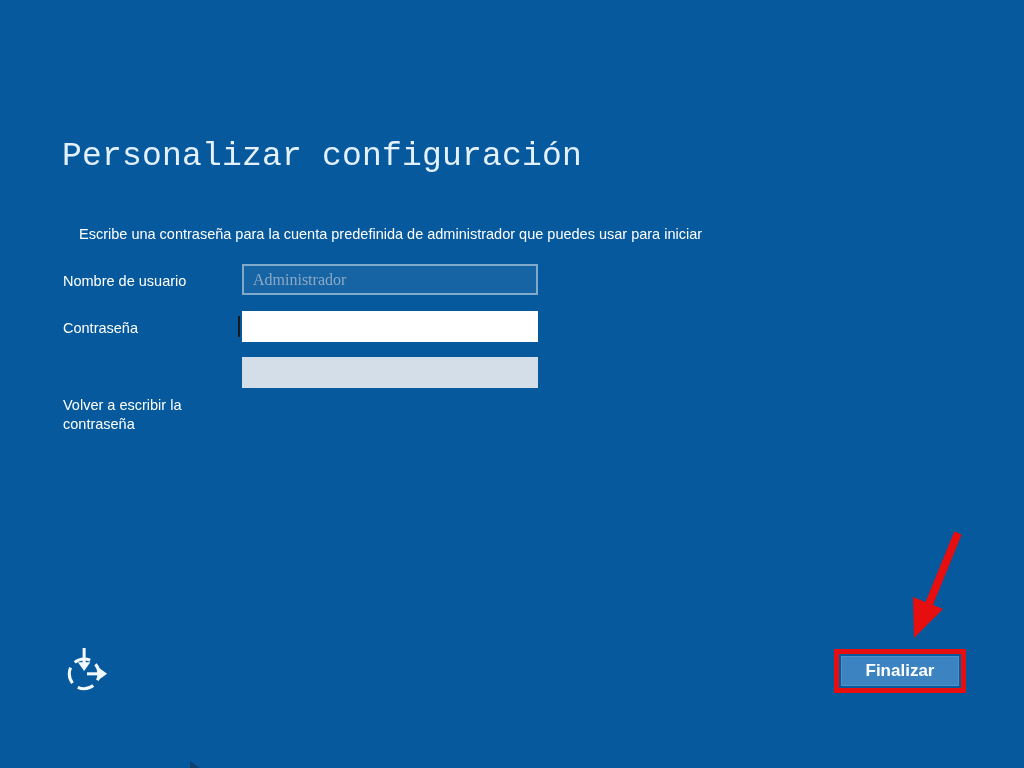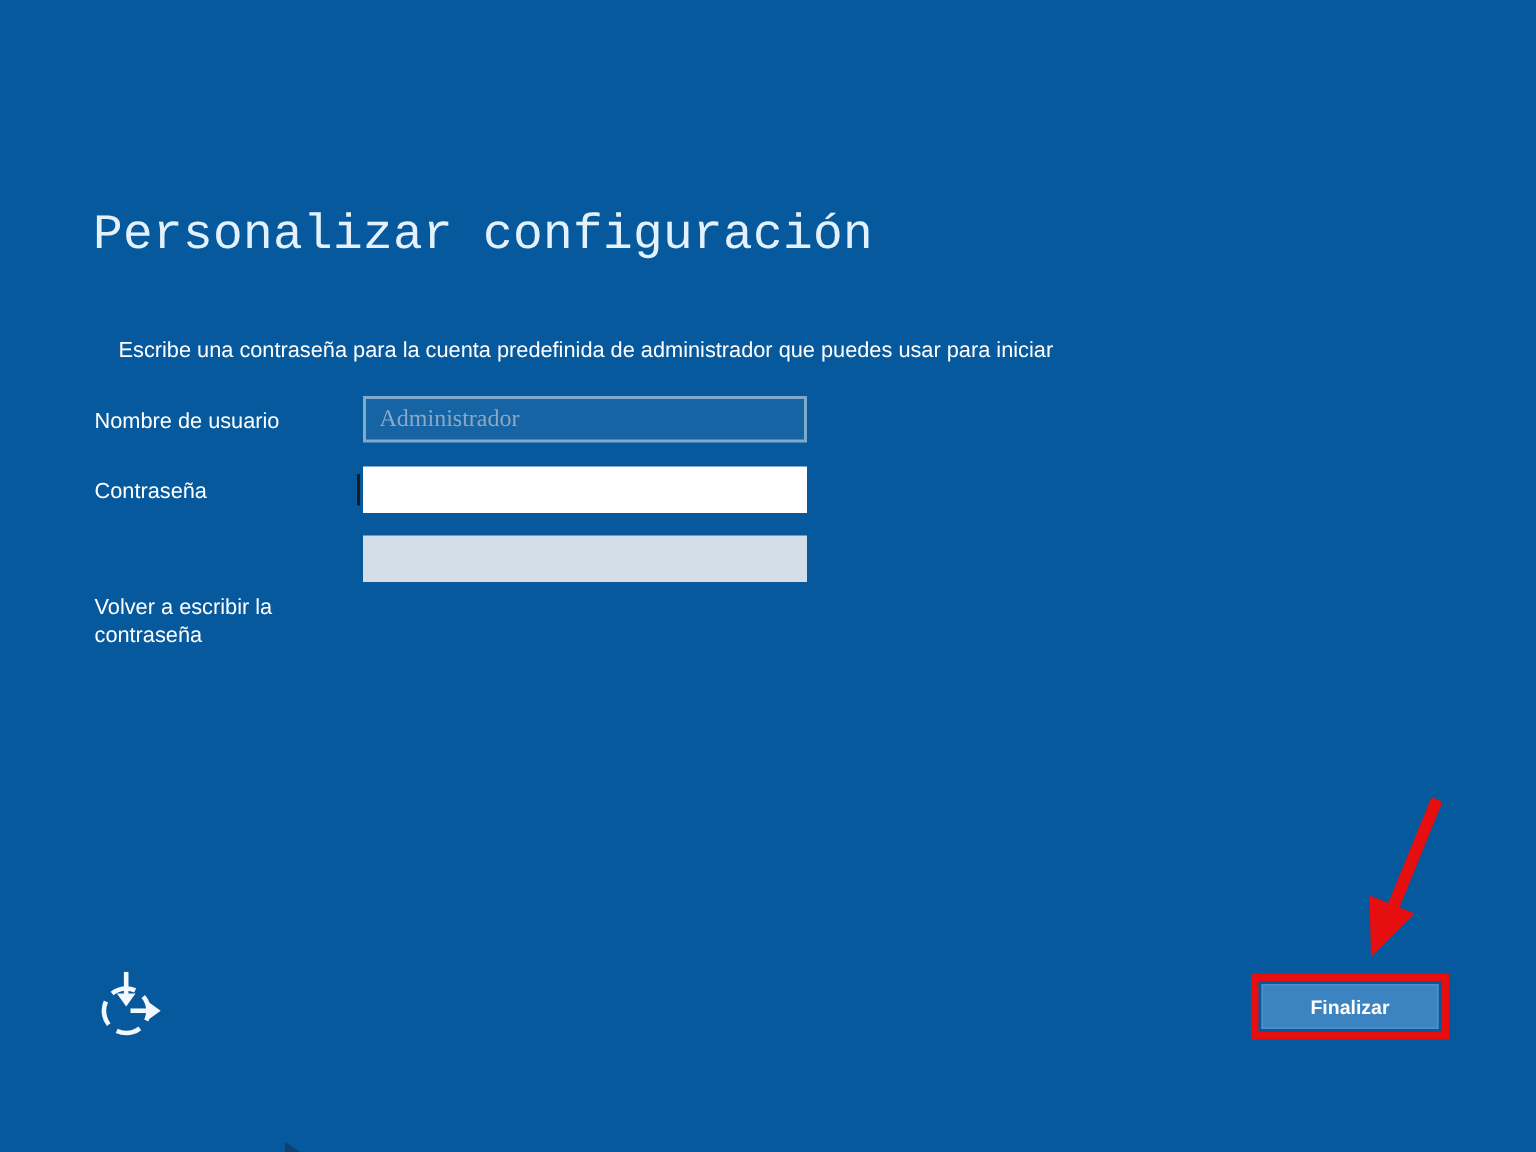--- a/index.html
+++ b/index.html
@@ -45,21 +45,21 @@
     position:absolute;left:238px;top:316px;width:2px;height:21px;
     background:#1a1a1a;
   }
   .eoa-icon{
     position:absolute;left:64px;top:644px;width:46px;height:52px;cursor:pointer;
   }
   .finish-button{
     position:absolute;left:841px;top:656px;width:118px;height:30px;
     background:#3c83c1;border:1px solid #4f90c9;box-sizing:border-box;
     color:#ffffff;font-family:"Liberation Sans",sans-serif;
-    font-size:13px;font-weight:bold;cursor:pointer;border-radius:0;
+    font-size:17px;font-weight:bold;cursor:pointer;border-radius:0;
   }
   .annotation-box{
     position:absolute;left:834px;top:649px;width:132px;height:44px;
     box-sizing:border-box;border:5px solid #e60e0e;
     pointer-events:none;
   }
   .annotation-arrow{
     position:absolute;left:0;top:0;width:1024px;height:768px;
     pointer-events:none;
   }

